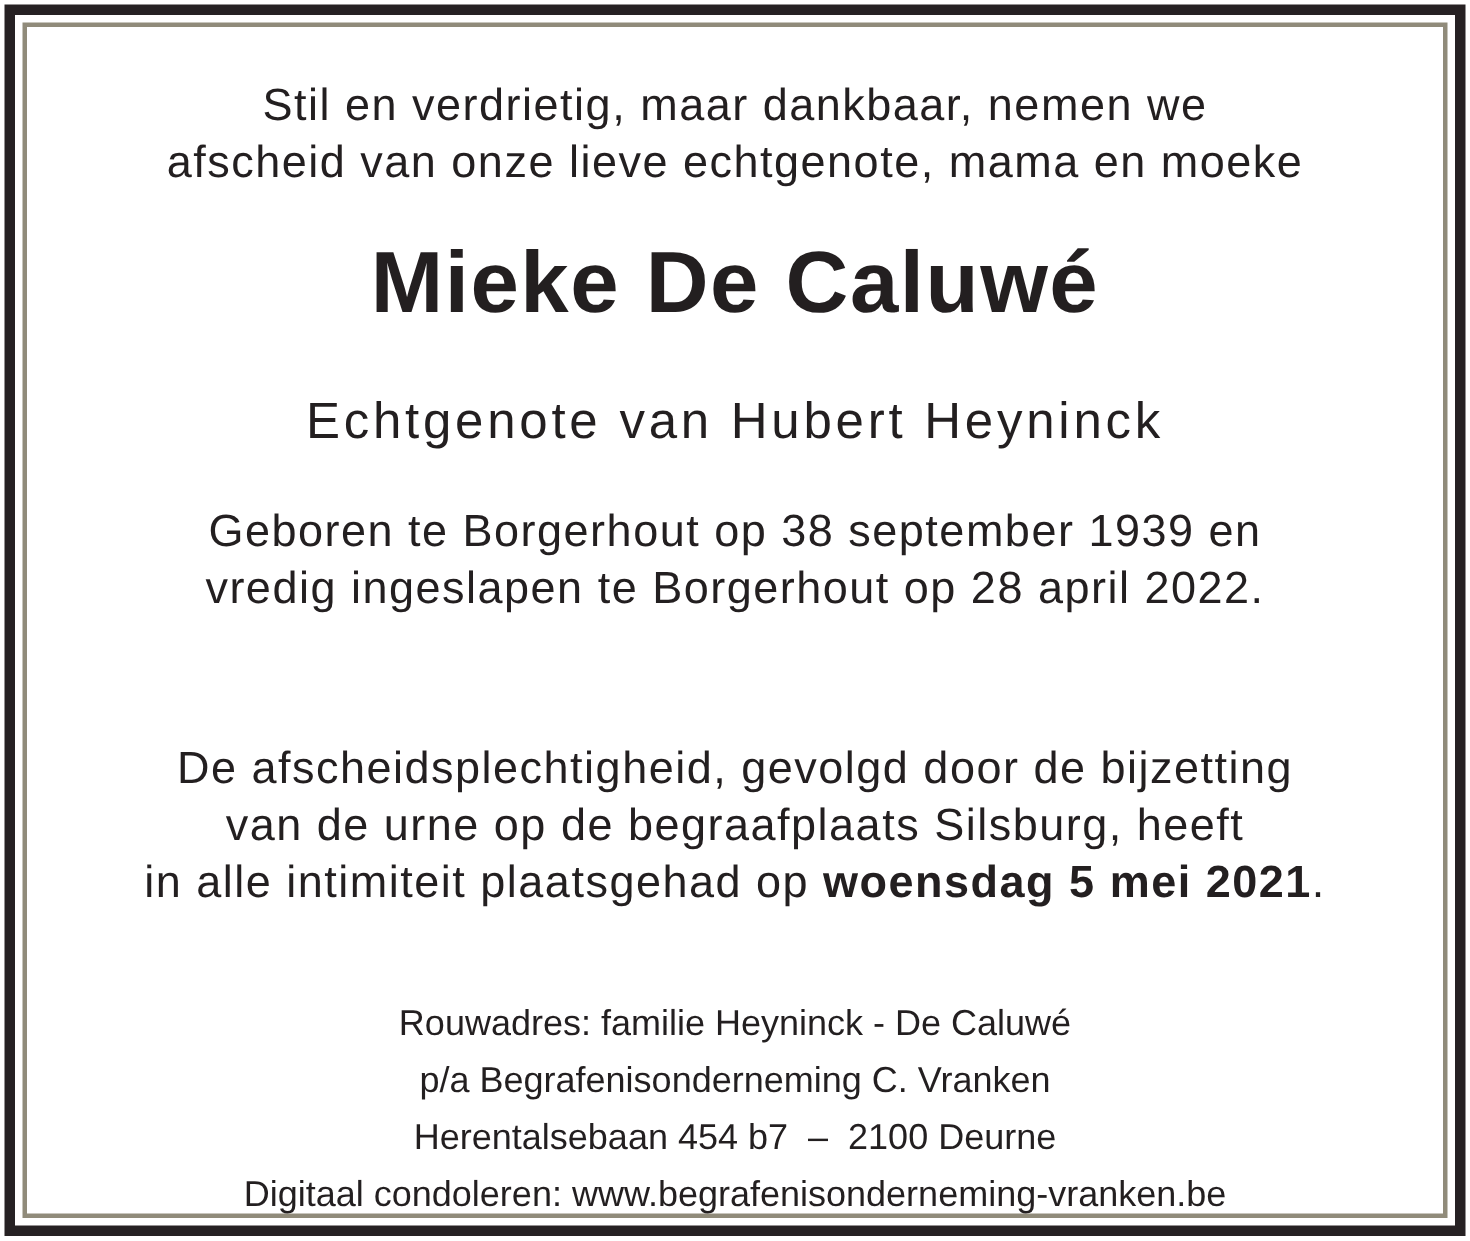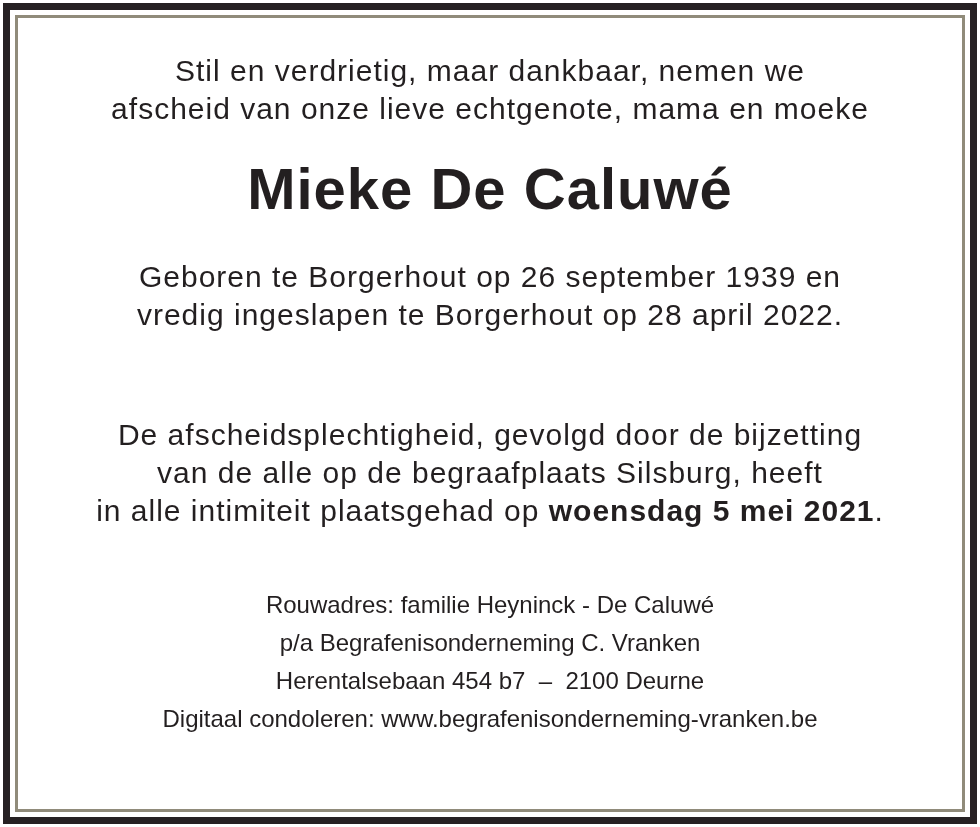--- a/index.html
+++ b/index.html
@@ -74,29 +74,30 @@
 
   <div class="content">
 
     <div class="intro">
       <span class="line">Stil en verdrietig, maar dankbaar, nemen we</span>
       <span class="line">afscheid van onze lieve echtgenote, mama en moeke</span>
     </div>
 
     <div class="name">Mieke De Caluwé</div>
 
+    <div class="relation">Echtgenote van Hubert Heyninck</div>
 
     <div class="life">
-      <span class="line">Geboren te Borgerhout op 26 september 1939 en</span>
+      <span class="line">Geboren te Borgerhout op 38 september 1939 en</span>
       <span class="line">vredig ingeslapen te Borgerhout op 28 april 2022.</span>
     </div>
 
     <div class="ceremony">
       <span class="line">De afscheidsplechtigheid, gevolgd door de bijzetting</span>
-      <span class="line">van de alle op de begraafplaats Silsburg, heeft</span>
+      <span class="line">van de urne op de begraafplaats Silsburg, heeft</span>
       <span class="line"><span>in alle intimiteit plaatsgehad op </span><span class="bold">woensdag 5 mei 2021</span><span>.</span></span>
     </div>
 
     <div class="contact">
       <span class="line">Rouwadres: familie Heyninck - De Caluwé</span>
       <span class="line">p/a Begrafenisonderneming C. Vranken</span>
       <span class="line">Herentalsebaan 454 b7 &nbsp;–&nbsp; 2100 Deurne</span>
       <span class="line">Digitaal condoleren: www.begrafenisonderneming-vranken.be</span>
     </div>
 

